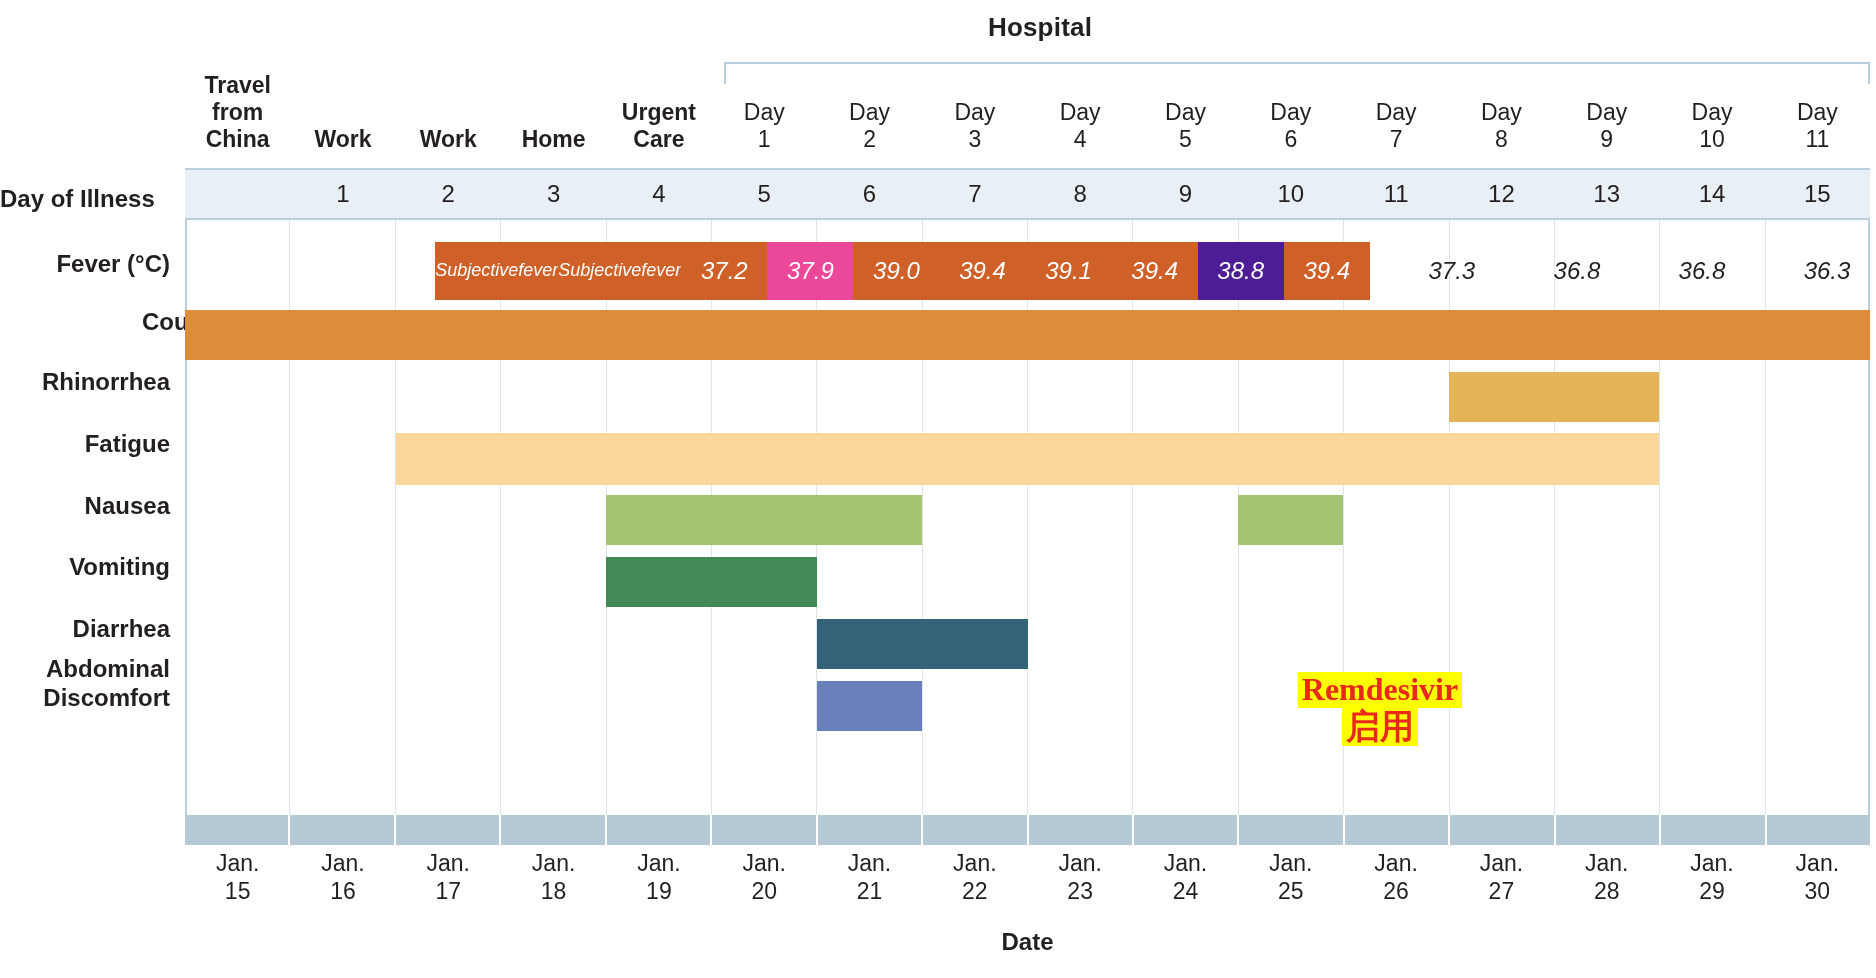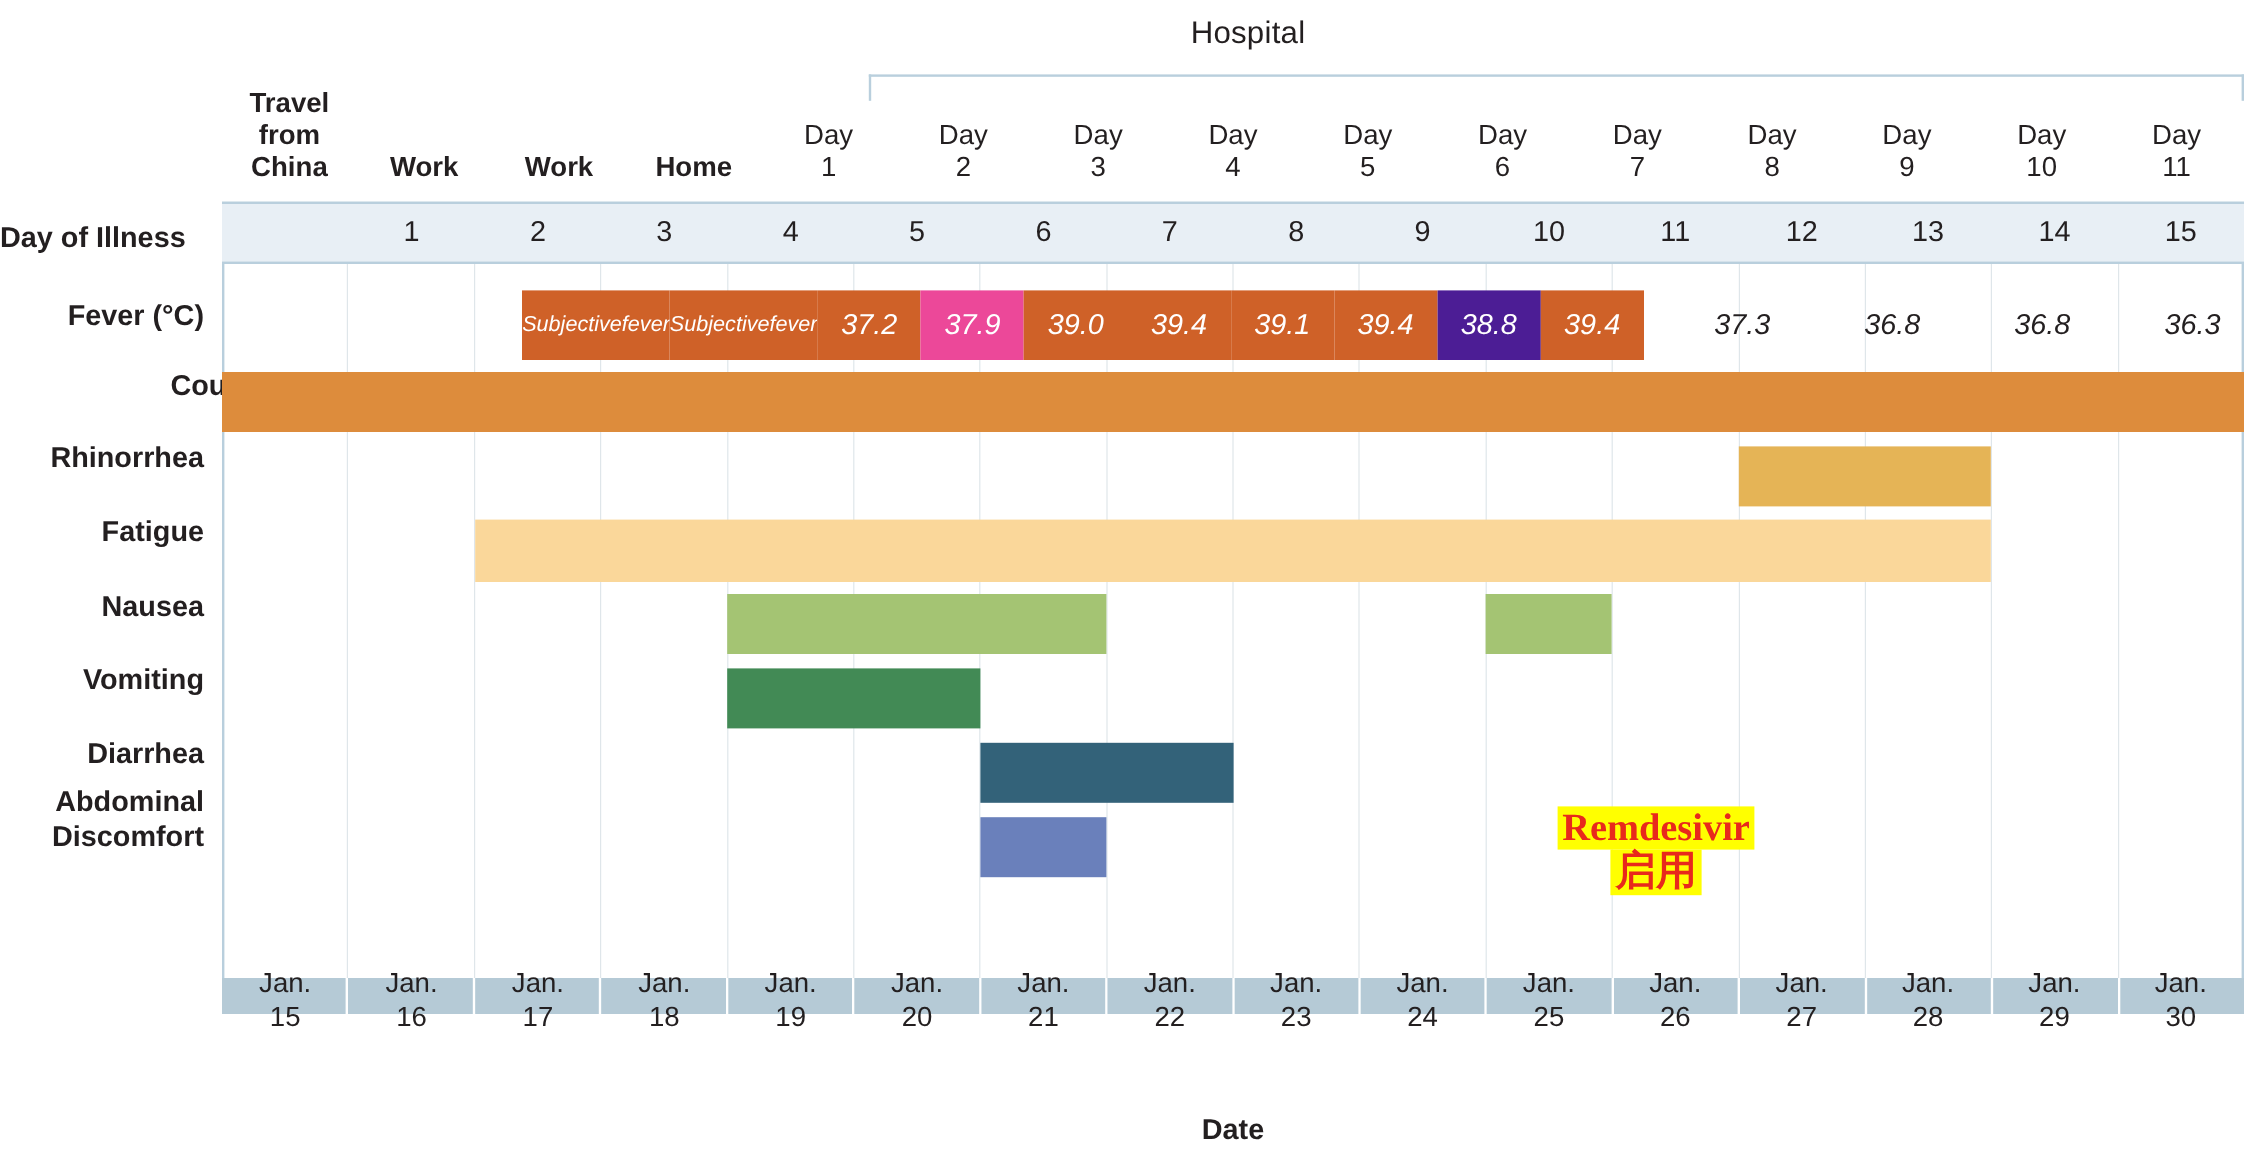--- a/index.html
+++ b/index.html
@@ -23,21 +23,21 @@
     height: 978px;
   }
 
   .hospital-title {
     position: absolute;
     left: 720px;
     top: 12px;
     width: 640px;
     text-align: center;
     font-size: 26px;
-    font-weight: normal;
+    font-weight: bold;
     letter-spacing: .2px;
   }
 
   .hospital-bracket {
     position: absolute;
     left: 724px;
     top: 62px;
     width: 1146px;
     height: 22px;
     border-top: 2px solid #b9cfdd;
@@ -184,21 +184,21 @@
     flex: 1 1 0;
     background: #b5cad6;
     border-right: 2px solid #ffffff;
     box-sizing: border-box;
   }
   .date-band-cell:last-child { border-right: none; }
 
   .date-row {
     position: absolute;
     left: 185px;
-    top: 806px;
+    top: 850px;
     width: 1685px;
     height: 62px;
     display: flex;
   }
   .date-cell {
     flex: 1 1 0;
     text-align: center;
     font-size: 23px;
     line-height: 1.2;
   }
@@ -247,20 +247,24 @@
         <span class="l3">China</span>
       </div>
       <div class="col-head bold">
         <span class="l1">Work</span>
       </div>
       <div class="col-head bold">
         <span class="l1">Work</span>
       </div>
       <div class="col-head bold">
         <span class="l1">Home</span>
+      </div>
+      <div class="col-head bold">
+        <span class="l1">Urgent</span>
+        <span class="l2">Care</span>
       </div>
       <div class="col-head">
         <span class="l1">Day</span>
         <span class="l2">1</span>
       </div>
       <div class="col-head">
         <span class="l1">Day</span>
         <span class="l2">2</span>
       </div>
       <div class="col-head">

